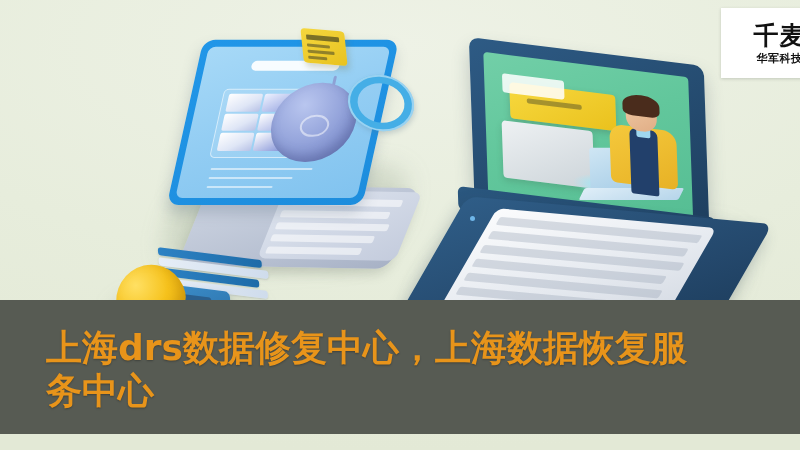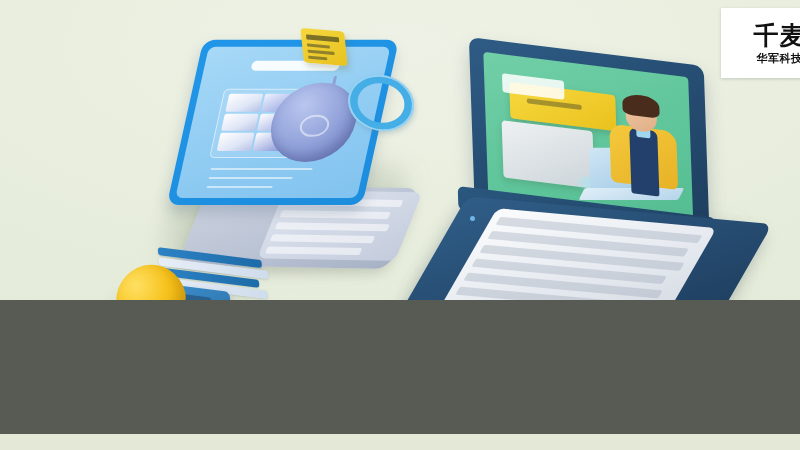--- a/index.html
+++ b/index.html
@@ -407,14 +407,15 @@
 
   <div class="logo">
     <div class="logo-main">
       <span>千麦</span>
       <span class="logo-reg">®</span>
     </div>
     <div class="logo-sub">华军科技</div>
   </div>
 
   <div class="caption-bar"></div>
+  <div class="caption-text">上海drs数据修复中心，上海数据恢复服务中心</div>
 
 </div>
 
 </body></html>

